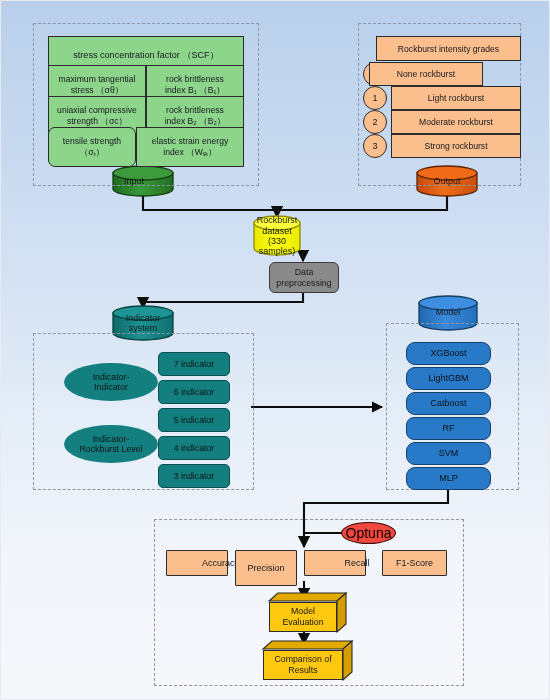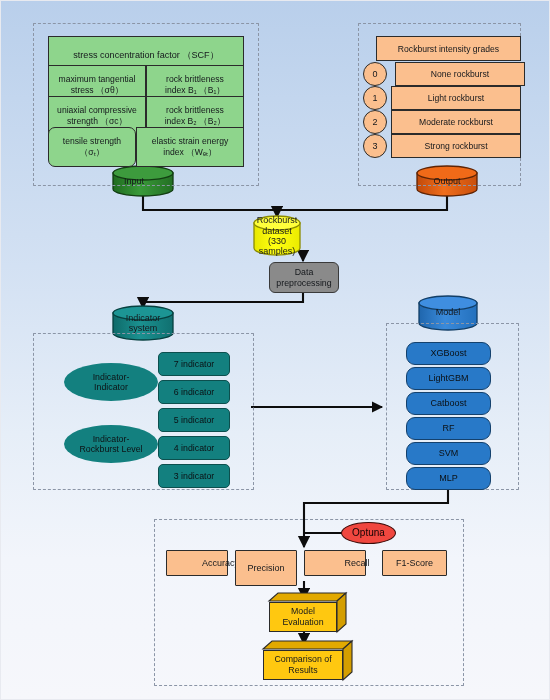--- a/index.html
+++ b/index.html
@@ -85,21 +85,21 @@
   .peach{background:#fbbf8e;border:1.1px solid #2b2b2b;color:#15181c;border-radius:1px;font-size:9px;}
 
   
   .ell{
     position:absolute;box-sizing:border-box;
     border-radius:50%;
     display:flex;align-items:center;justify-content:center;
     text-align:center;line-height:1.15;
   }
   .ell.teal-e{background:#13807f;color:#0d1215;font-size:8.8px;border:none;}
-  .ell.red-e{background:#f0473f;border:1.2px solid #3a0b08;color:#120303;font-size:10px;}
+  .ell.red-e{background:#f0473f;border:1.2px solid #3a0b08;color:#120303;font-size:14px;}
 
   
   .box3d{position:absolute;}
   .box3d .face{
     position:absolute;left:0;top:9px;right:9px;bottom:0;
     background:#ffc810;border:1.1px solid #2b2b2b;box-sizing:border-box;
     display:flex;align-items:center;justify-content:center;text-align:center;
     font-size:8.8px;color:#15181c;line-height:1.2;
   }
 </style>
@@ -220,21 +220,21 @@
   <div class="green-cell" style="left:47px;top:126px;width:88px;height:31px;border-radius:7px;">
     <div><span>tensile strength</span><br><span>（σₜ）</span></div>
   </div>
   <div class="green-cell" style="left:135px;top:126px;width:108px;height:31px;">
     <div><span>elastic strain energy</span><br><span>index （Wₑₜ）</span></div>
   </div>
 
   <div class="or-cell" style="left:375px;top:35px;width:145px;height:25px;">Rockburst intensity grades</div>
 
   <div class="or-circ" style="left:362px;top:61px;">0</div>
-  <div class="or-cell" style="left:394px;top:61px;width:130px;height:24px;">None rockburst</div>
+  <div class="or-cell" style="left:368px;top:61px;width:114px;height:24px;">None rockburst</div>
 
   <div class="or-circ" style="left:362px;top:85px;">1</div>
   <div class="or-cell" style="left:390px;top:85px;width:130px;height:24px;">Light rockburst</div>
 
   <div class="or-circ" style="left:362px;top:109px;">2</div>
   <div class="or-cell" style="left:390px;top:109px;width:130px;height:24px;">Moderate rockburst</div>
 
   <div class="or-circ" style="left:362px;top:133px;">3</div>
   <div class="or-cell" style="left:390px;top:133px;width:130px;height:24px;">Strong rockburst</div>
 
@@ -274,21 +274,21 @@
 
   <div class="rrect teal" style="left:157px;top:351px;width:72px;height:24px;">7 indicator</div>
   <div class="rrect teal" style="left:157px;top:379px;width:72px;height:24px;">6 indicator</div>
   <div class="rrect teal" style="left:157px;top:407px;width:72px;height:24px;">5 indicator</div>
   <div class="rrect teal" style="left:157px;top:435px;width:72px;height:24px;">4 indicator</div>
   <div class="rrect teal" style="left:157px;top:463px;width:72px;height:24px;">3 indicator</div>
 
   <div class="rrect blue" style="left:405px;top:341px;width:85px;height:23px;">XGBoost</div>
   <div class="rrect blue" style="left:405px;top:391px;width:85px;height:23px;">Catboost</div>
   <div class="rrect blue" style="left:405px;top:366px;width:85px;height:23px;">LightGBM</div>
-  <div class="rrect blue" style="left:405px;top:416px;width:85px;height:23px;">RF</div>
+  <div class="rrect blue" style="left:405px;top:416px;width:85px;height:23px;border-radius:8px;">RF</div>
   <div class="rrect blue" style="left:405px;top:441px;width:85px;height:23px;">SVM</div>
   <div class="rrect blue" style="left:405px;top:466px;width:85px;height:23px;">MLP</div>
 
   <div class="ell red-e" style="left:340px;top:521px;width:55px;height:22px;">Optuna</div>
 
   <div class="rrect peach" style="left:165px;top:549px;width:62px;height:26px;padding-left:47px;">Accuracy</div>
   <div class="rrect peach" style="left:234px;top:549px;width:62px;height:36px;text-align:center;">Precision</div>
   <div class="rrect peach" style="left:303px;top:549px;width:62px;height:26px;padding-left:44px;">Recall</div>
   <div class="rrect peach" style="left:381px;top:549px;width:65px;height:26px;">F1-Score</div>
 

